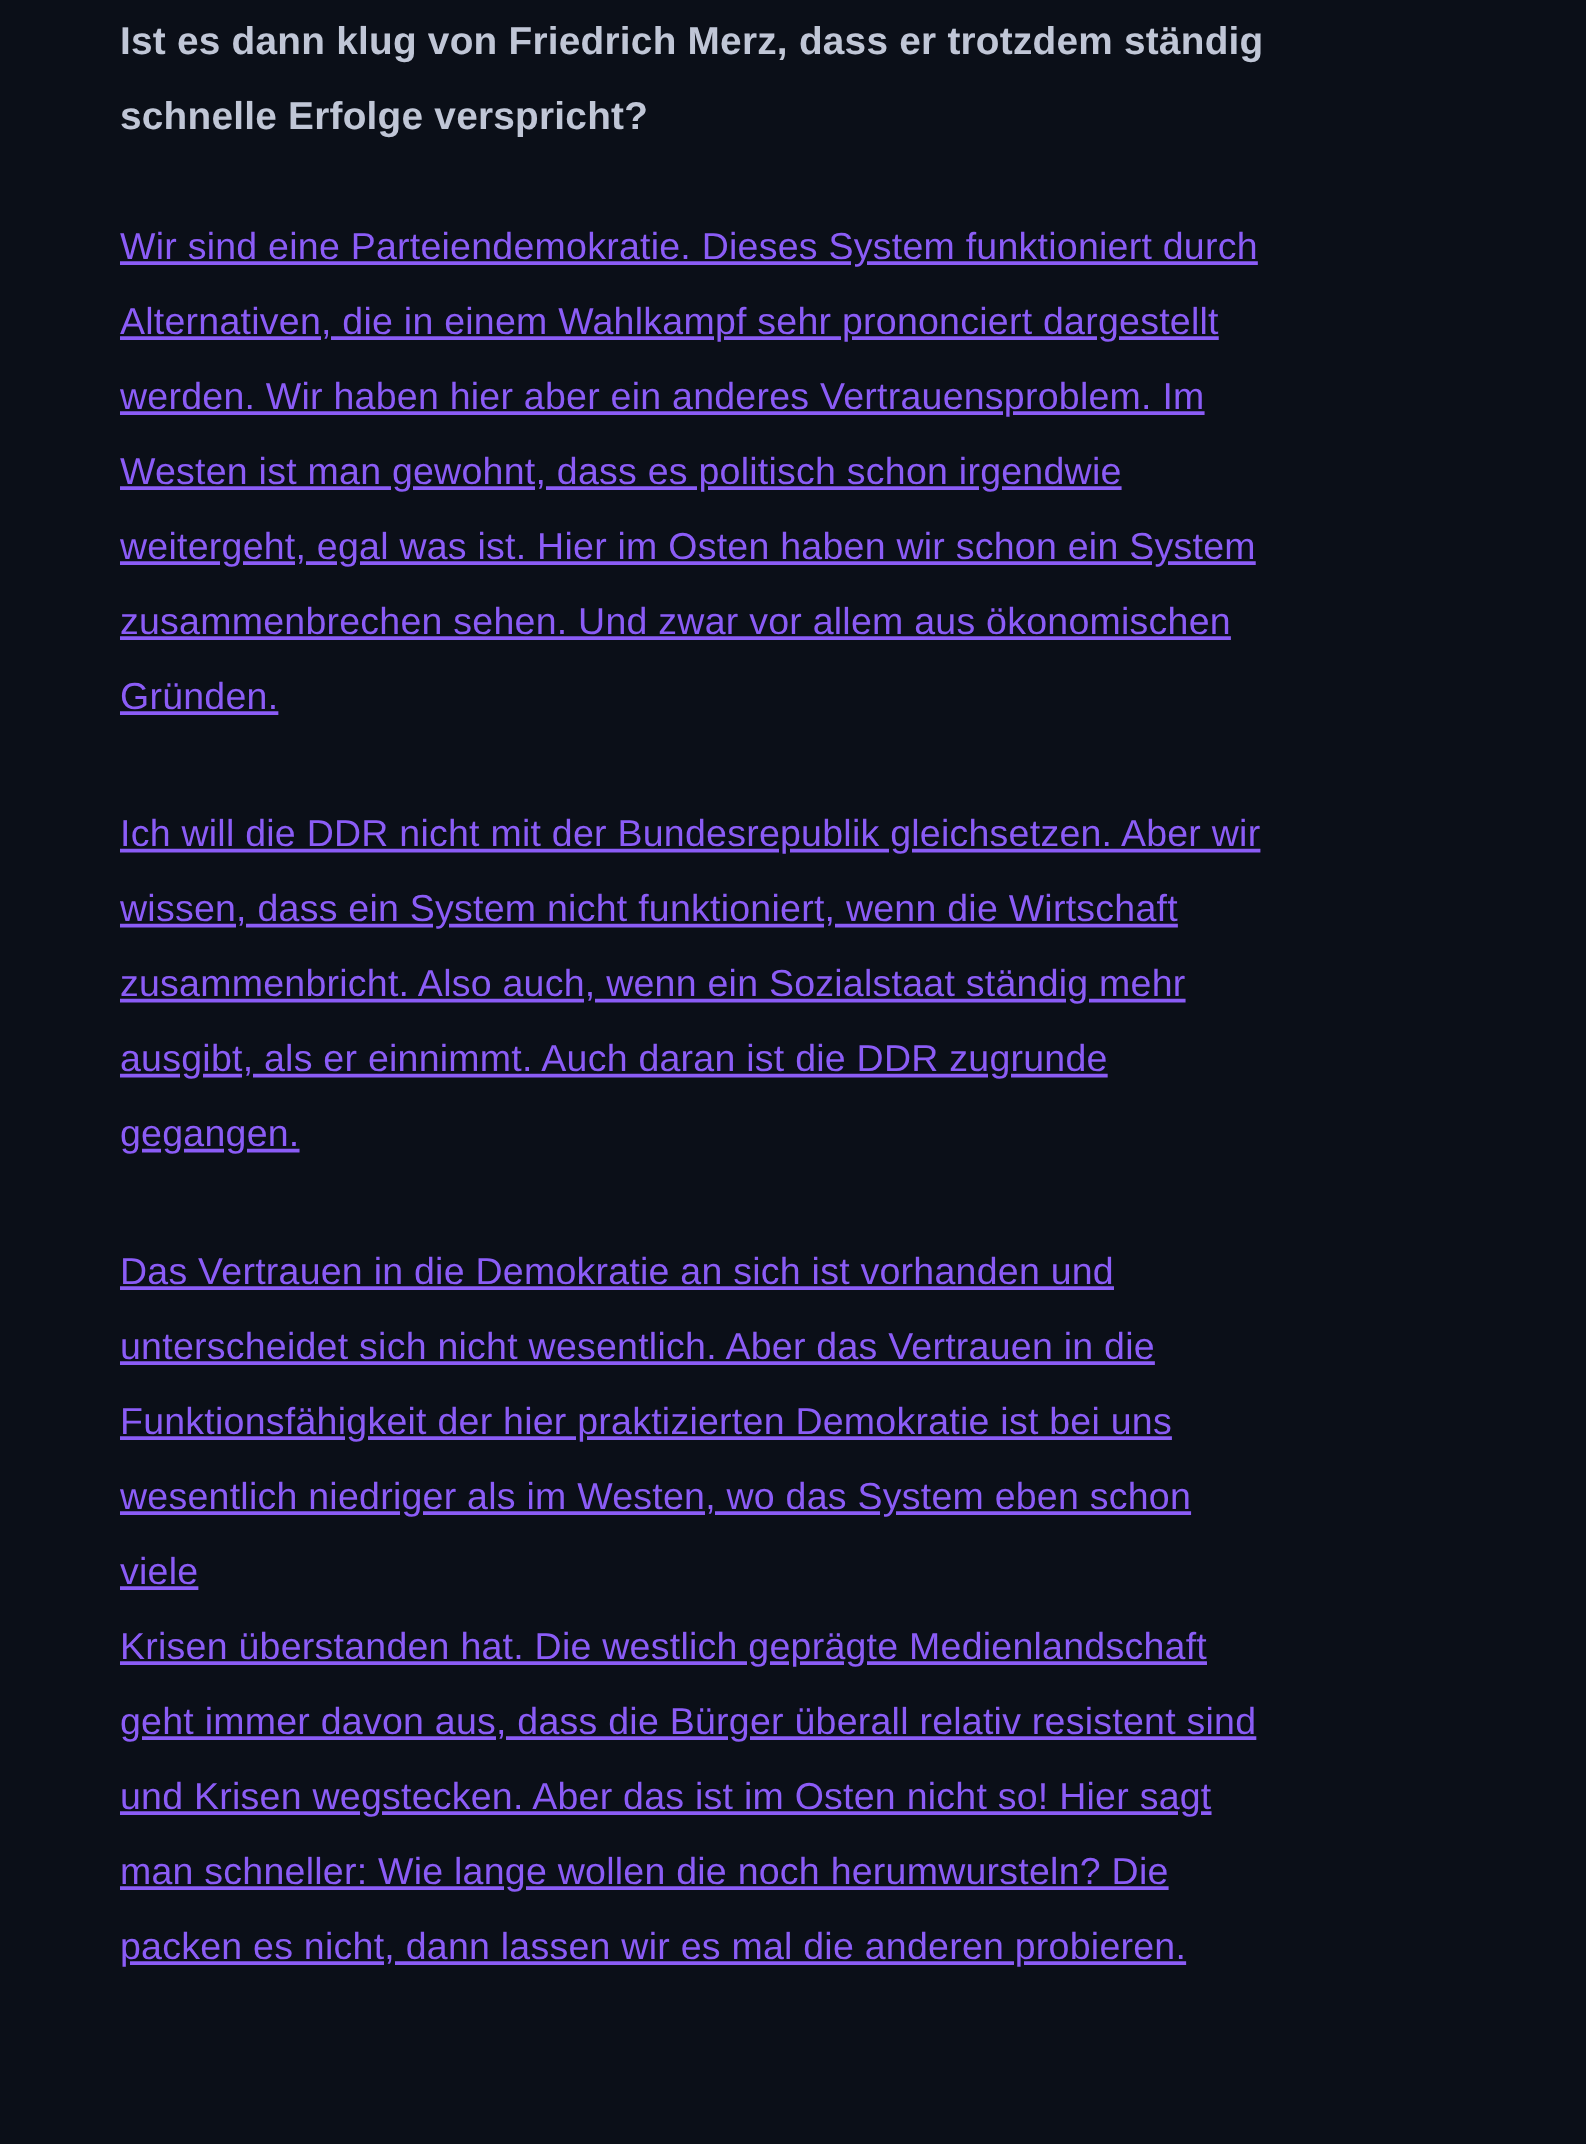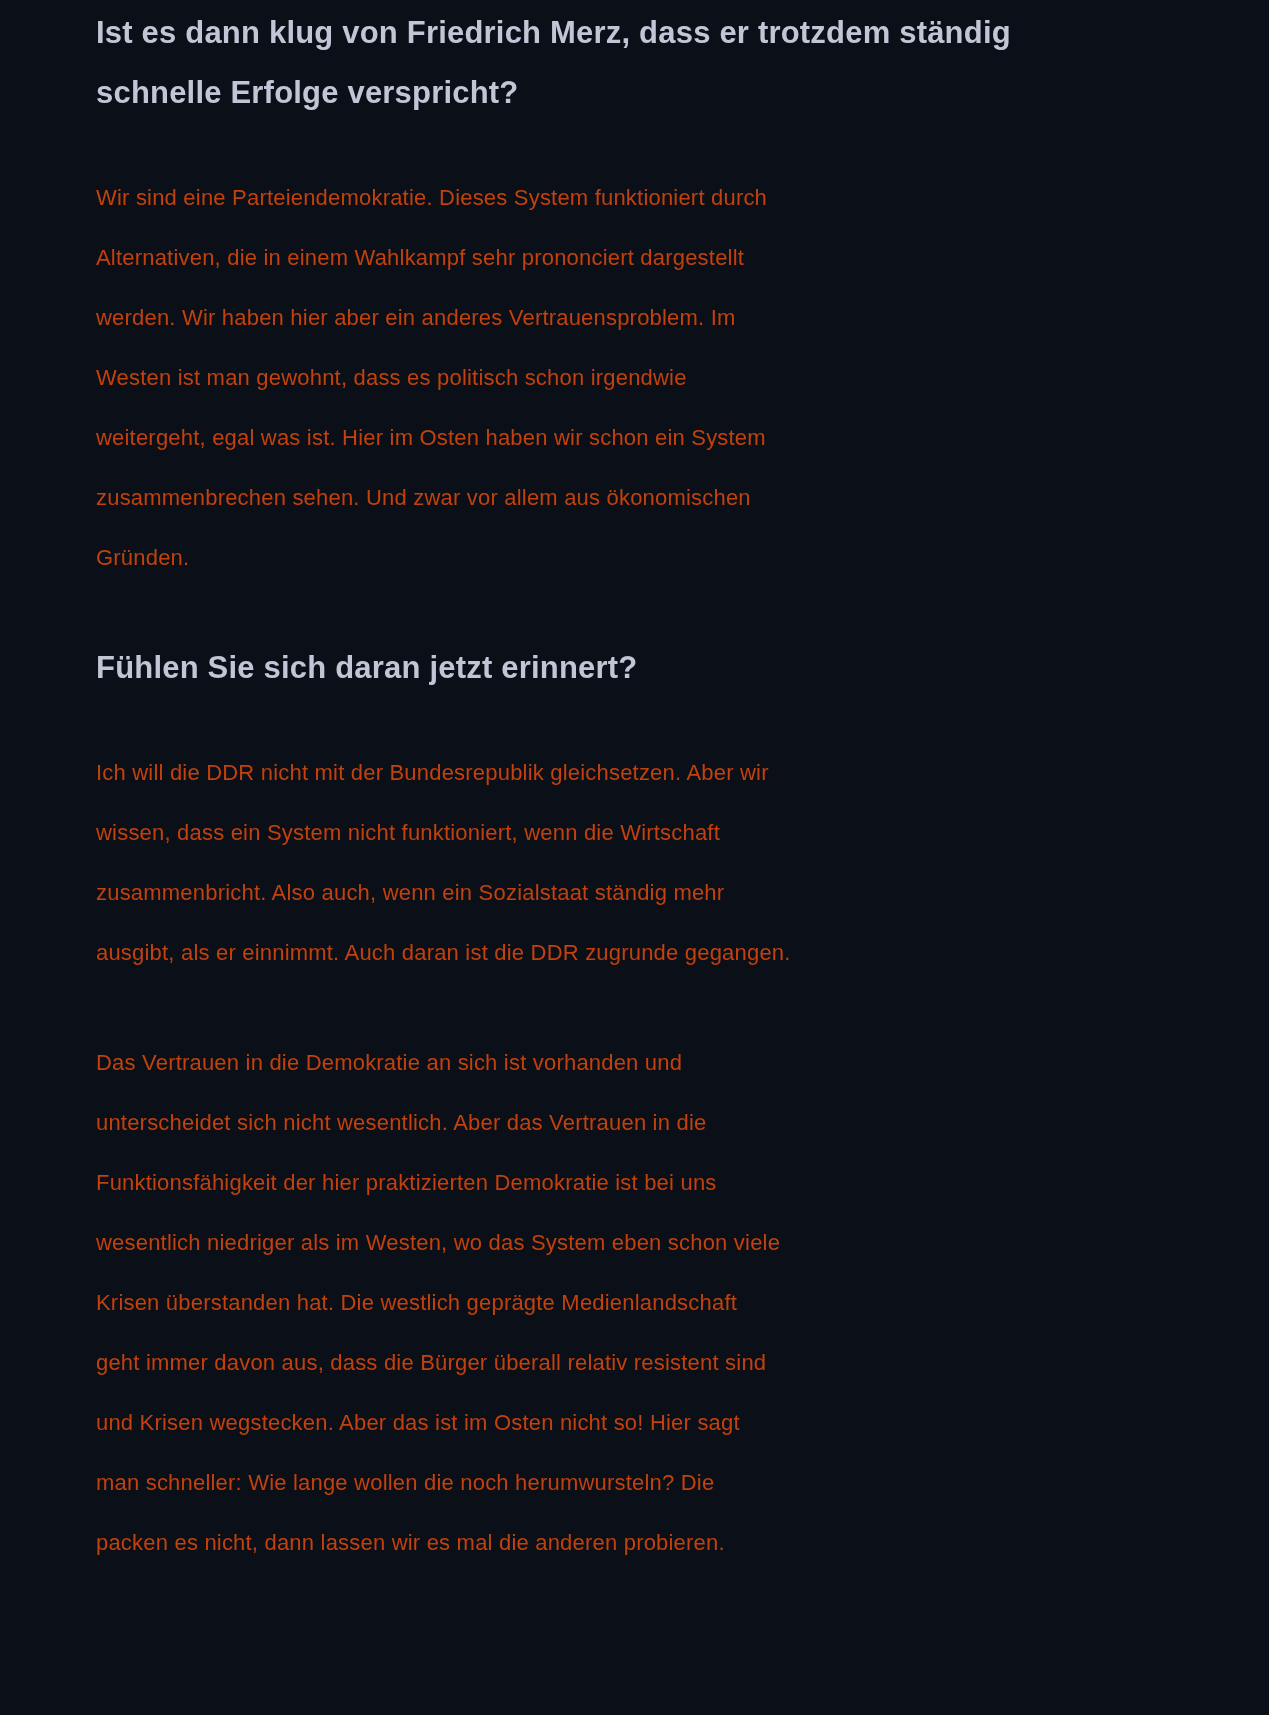--- a/index.html
+++ b/index.html
@@ -21,48 +21,48 @@
   .article .question {
     font-size: 31px;
     line-height: 60px;
     font-weight: 700;
     color: #c0c6d6;
     margin: 0 0 45px 0;
     white-space: pre-line;
     letter-spacing: 0.2px;
   }
   .article .answer {
-    font-size: 22px;
+    font-size: 30px;
     line-height: 60px;
     font-weight: 400;
-    color: #c2410c;
+    color: #8b5cf6;
     margin: 0 0 50px 0;
     white-space: pre-line;
     letter-spacing: 0.2px;
+    text-decoration: underline;
   }
   .article .answer:last-child {
     margin-bottom: 0;
   }
 </style>
 </head>
 <body>
 
 <main class="article">
   <h2 class="question">Ist es dann klug von Friedrich Merz, dass er trotzdem ständig
 schnelle Erfolge verspricht?</h2>
 
   <p class="answer">Wir sind eine Parteiendemokratie. Dieses System funktioniert durch
 Alternativen, die in einem Wahlkampf sehr prononciert dargestellt
 werden. Wir haben hier aber ein anderes Vertrauensproblem. Im
 Westen ist man gewohnt, dass es politisch schon irgendwie
 weitergeht, egal was ist. Hier im Osten haben wir schon ein System
 zusammenbrechen sehen. Und zwar vor allem aus ökonomischen
 Gründen.</p>
 
-  <h2 class="question">Fühlen Sie sich daran jetzt erinnert?</h2>
 
   <p class="answer">Ich will die DDR nicht mit der Bundesrepublik gleichsetzen. Aber wir
 wissen, dass ein System nicht funktioniert, wenn die Wirtschaft
 zusammenbricht. Also auch, wenn ein Sozialstaat ständig mehr
 ausgibt, als er einnimmt. Auch daran ist die DDR zugrunde gegangen.</p>
 
 
   <p class="answer">Das Vertrauen in die Demokratie an sich ist vorhanden und
 unterscheidet sich nicht wesentlich. Aber das Vertrauen in die
 Funktionsfähigkeit der hier praktizierten Demokratie ist bei uns

